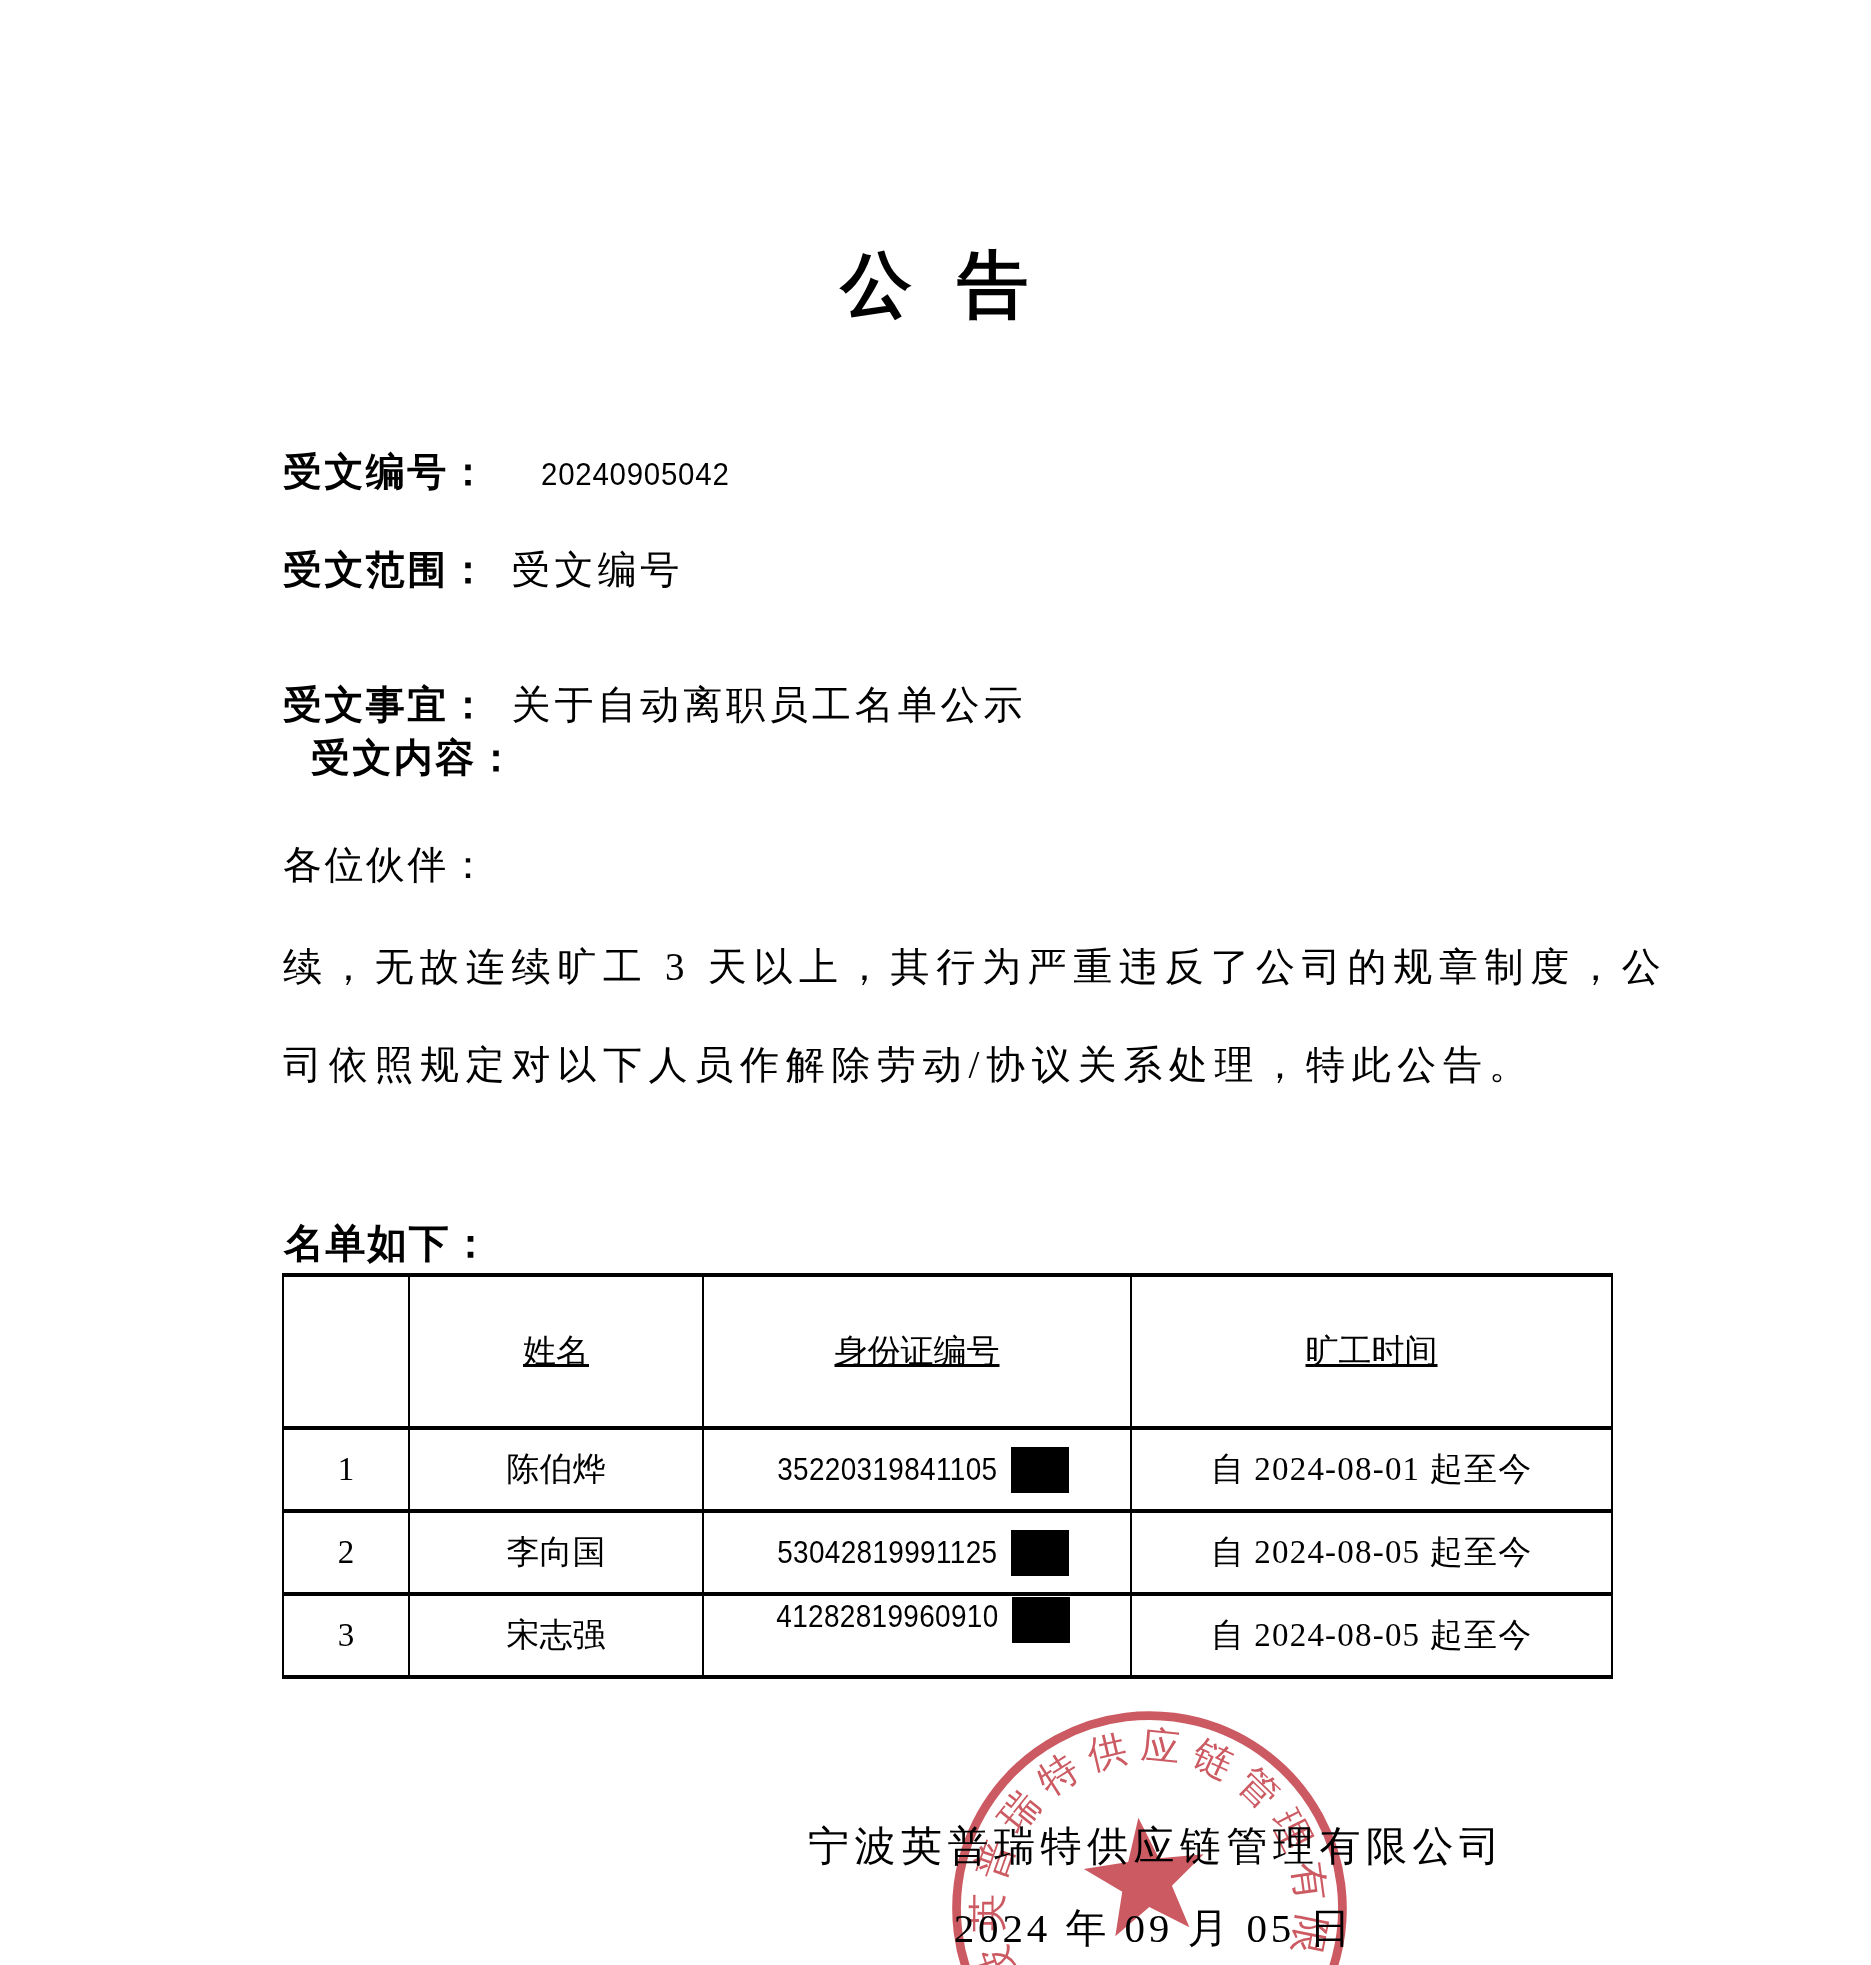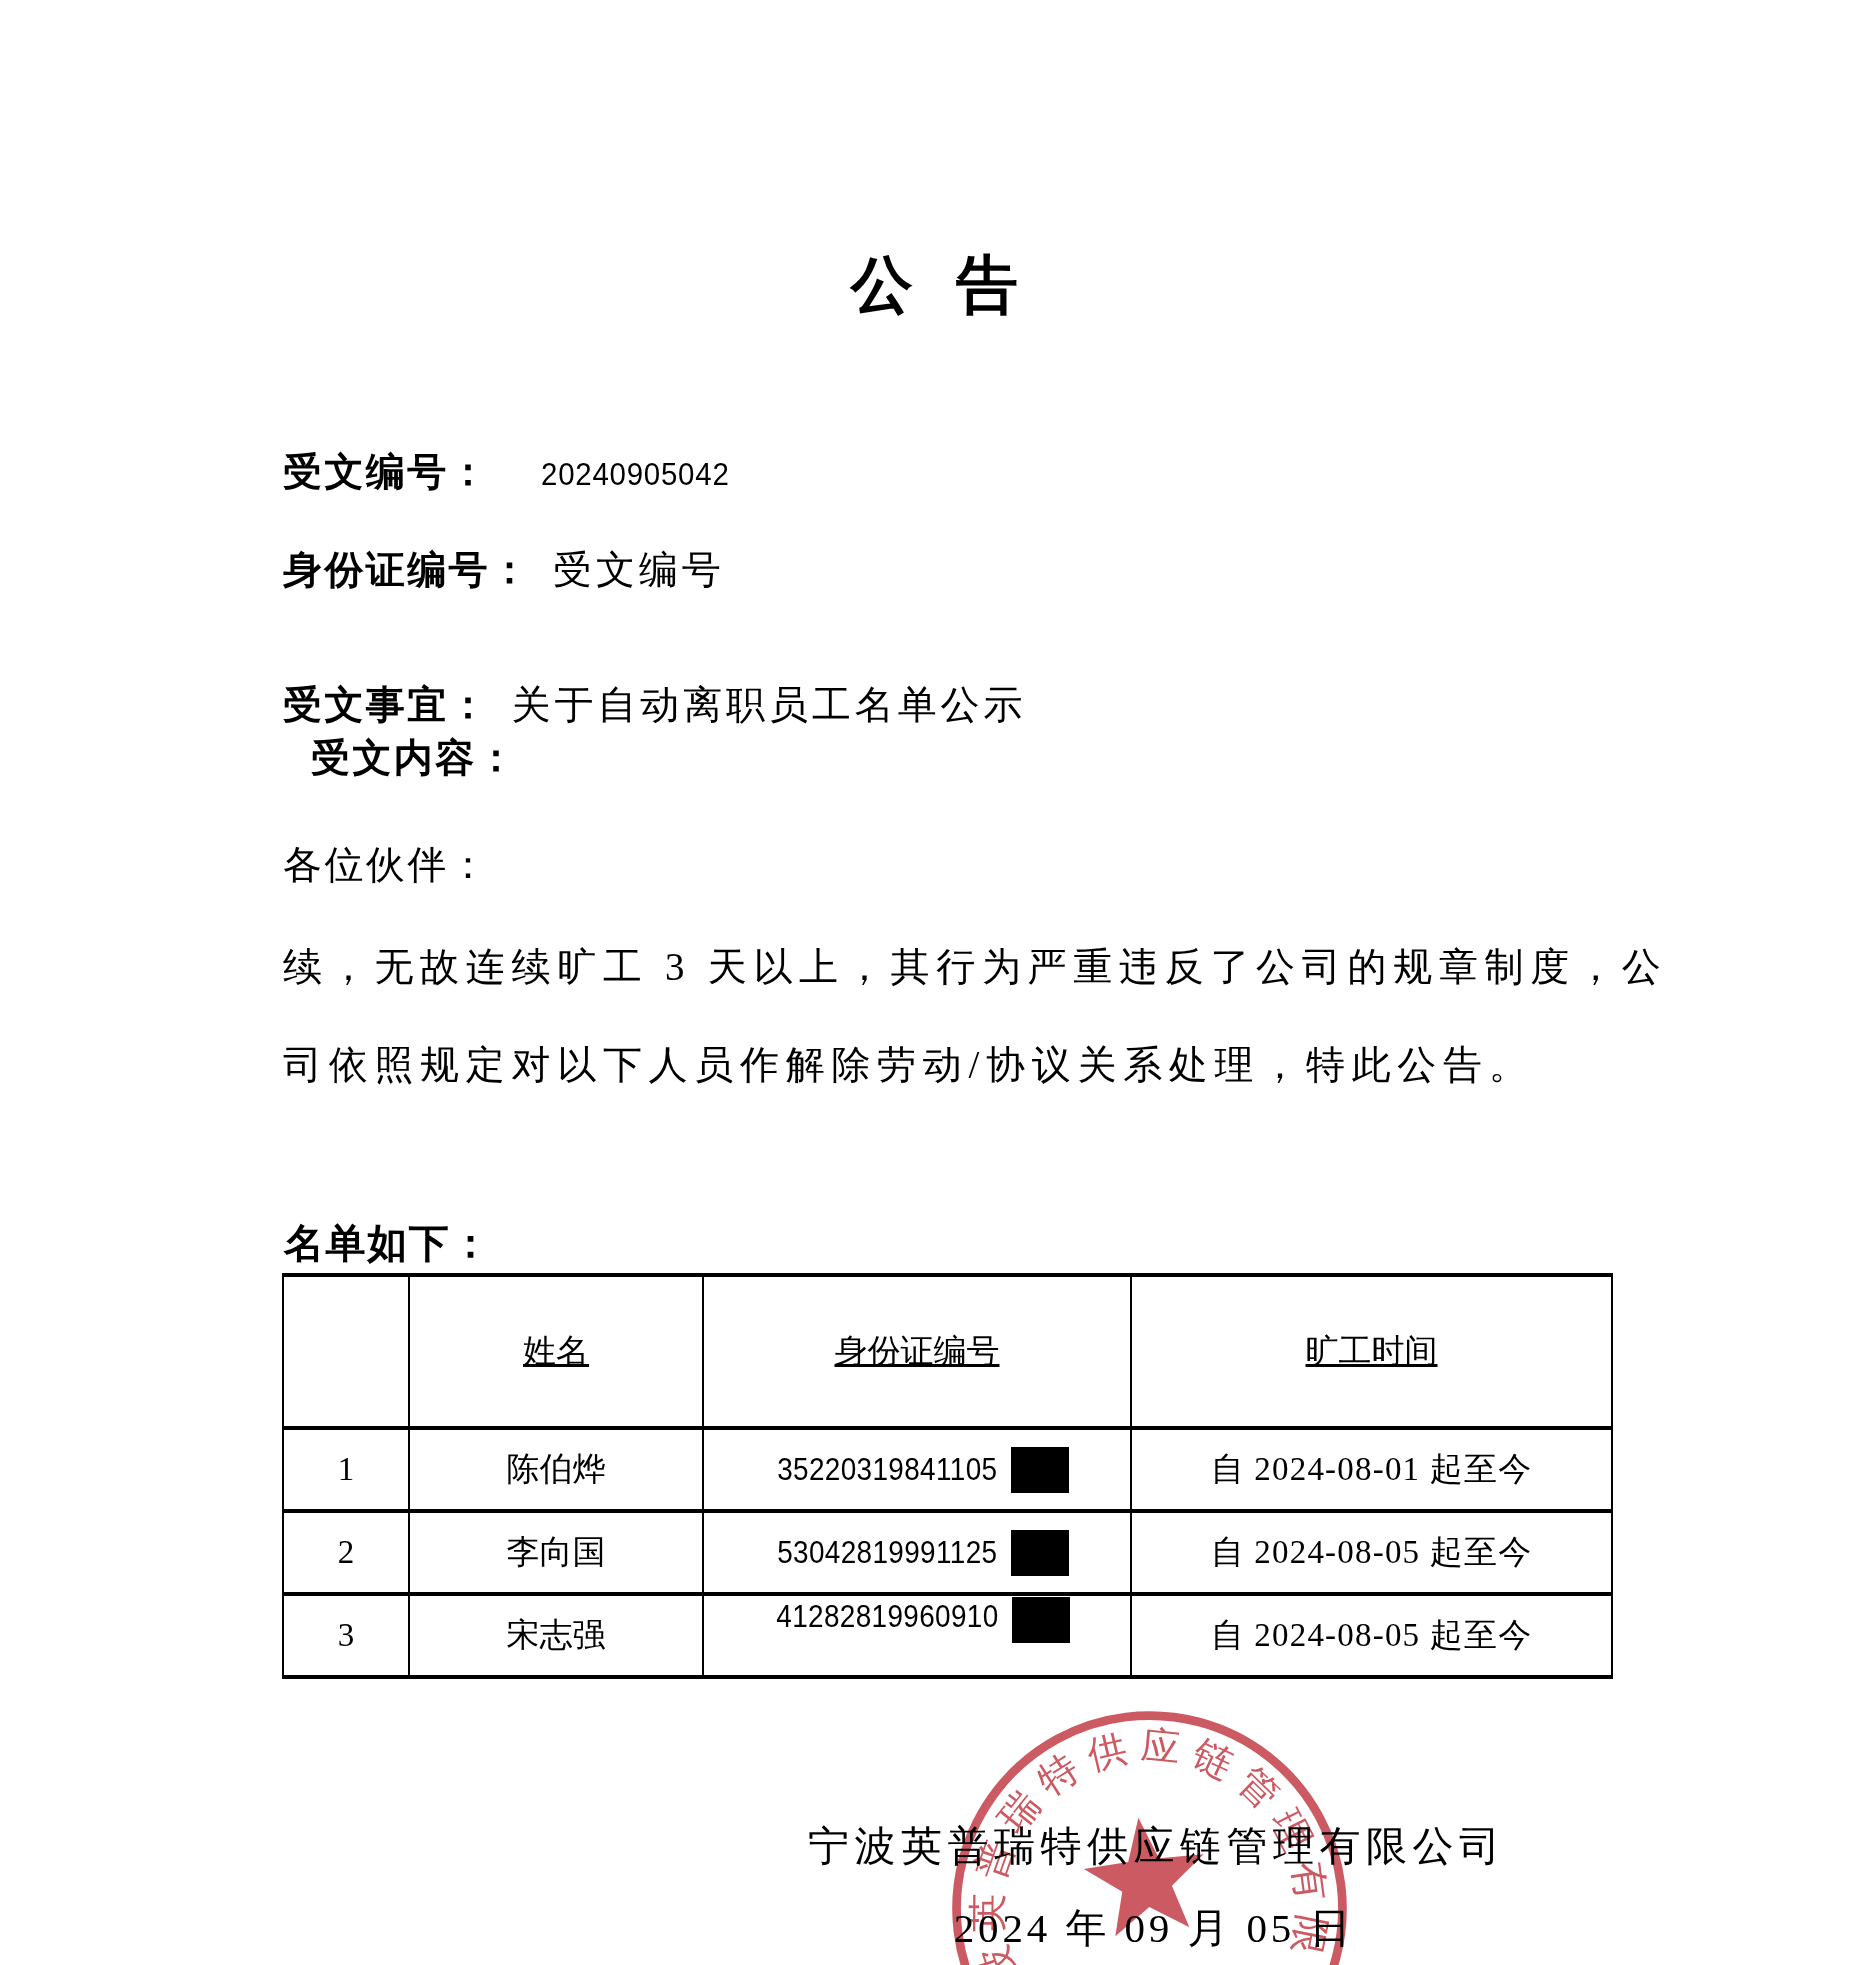--- a/index.html
+++ b/index.html
@@ -4,21 +4,21 @@
 <style>
   html,body{margin:0;padding:0;background:#ffffff;}
   body{
     width:1872px;height:2647px;position:relative;overflow:hidden;
     font-family:"Liberation Serif","DejaVu Serif",serif;color:#000;
   }
   .page{position:absolute;inset:0;background:#fff;}
 
   .doc-title{
     position:absolute;top:226px;left:0;right:0;height:118px;
-    text-align:center;font-size:62px;font-weight:bold;line-height:118px;
+    text-align:center;font-size:71px;font-weight:bold;line-height:118px;
     word-spacing:21.6px;letter-spacing:3.1px;
   }
 
   .meta-line{
     position:absolute;left:283px;height:55px;line-height:55px;
     font-size:39px;white-space:nowrap;
   }
   .meta-label{font-weight:bold;letter-spacing:2.4px;}
   .meta-value{margin-left:21.6px;letter-spacing:3.9px;}
   .meta-value.num{
@@ -81,21 +81,21 @@
 <body>
 
 <div class="page">
 
   <div class="doc-title">公 告</div>
 
   <div class="meta-line" style="top:444px;">
     <span class="meta-label">受文编号：</span><span class="meta-value num">20240905042</span>
   </div>
   <div class="meta-line" style="top:542px;">
-    <span class="meta-label">身份证编号：</span><span class="meta-value">受文编号</span>
+    <span class="meta-label">受文范围：</span><span class="meta-value">受文编号</span>
   </div>
   <div class="meta-line" style="top:677px;">
     <span class="meta-label">受文事宜：</span><span class="meta-value">关于自动离职员工名单公示</span>
   </div>
   <div class="meta-line" style="top:730px;margin-left:28px;">
     <span class="meta-label">受文内容：</span>
   </div>
   <div class="meta-line salutation" style="top:837px;">各位伙伴：</div>
 
   <div class="body-par">

